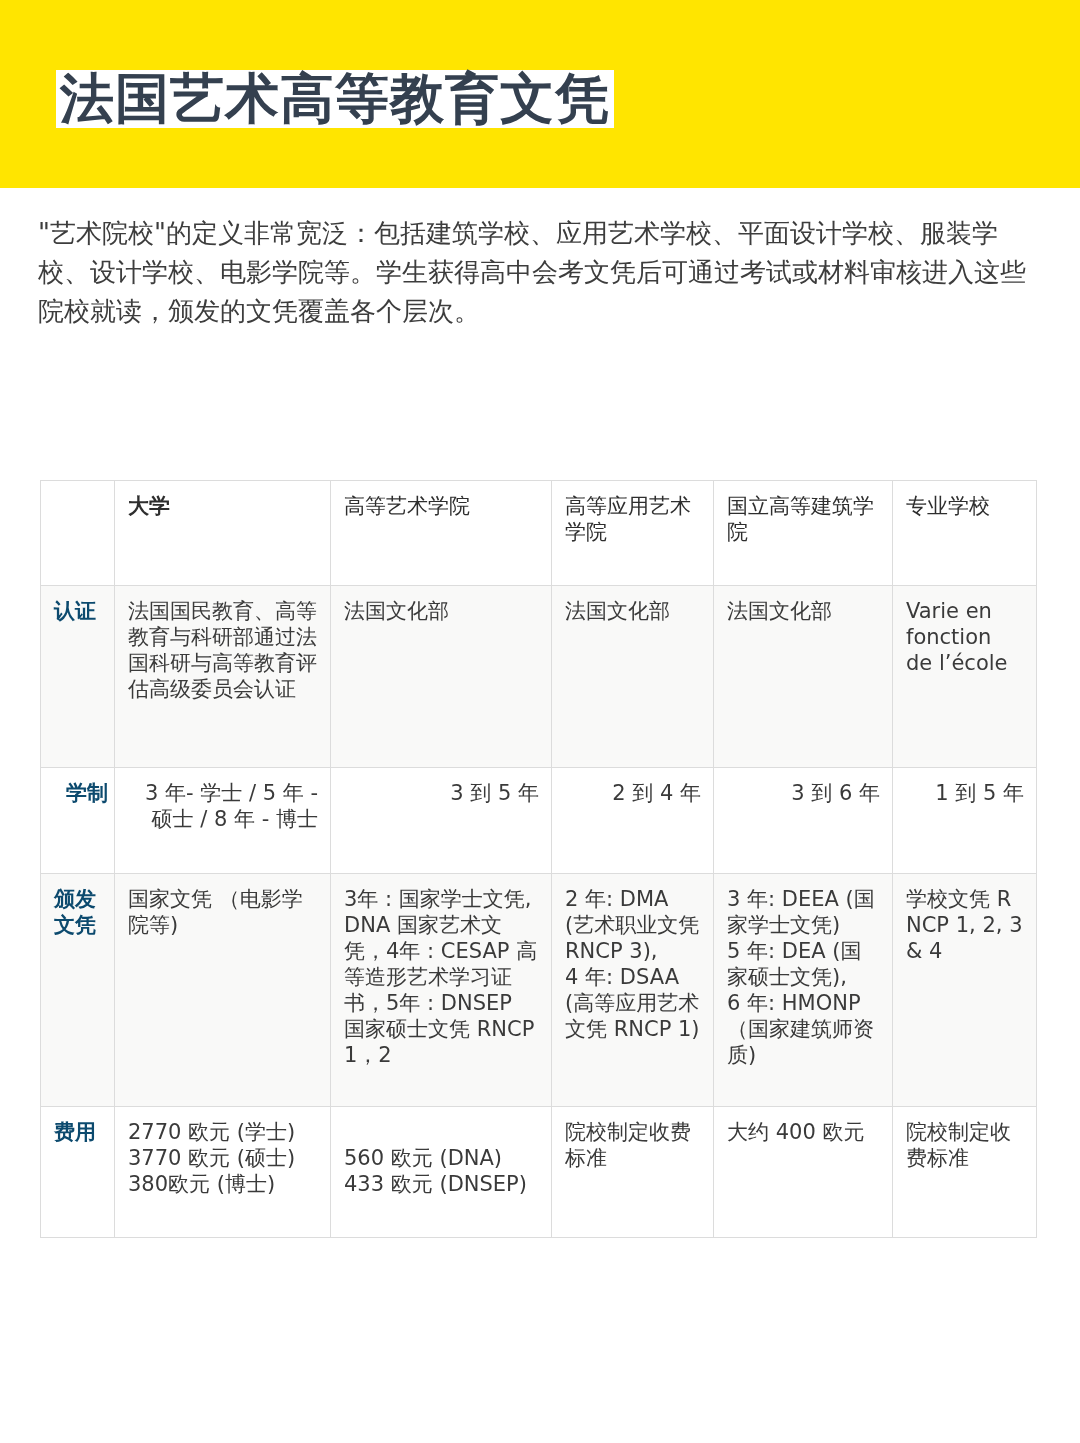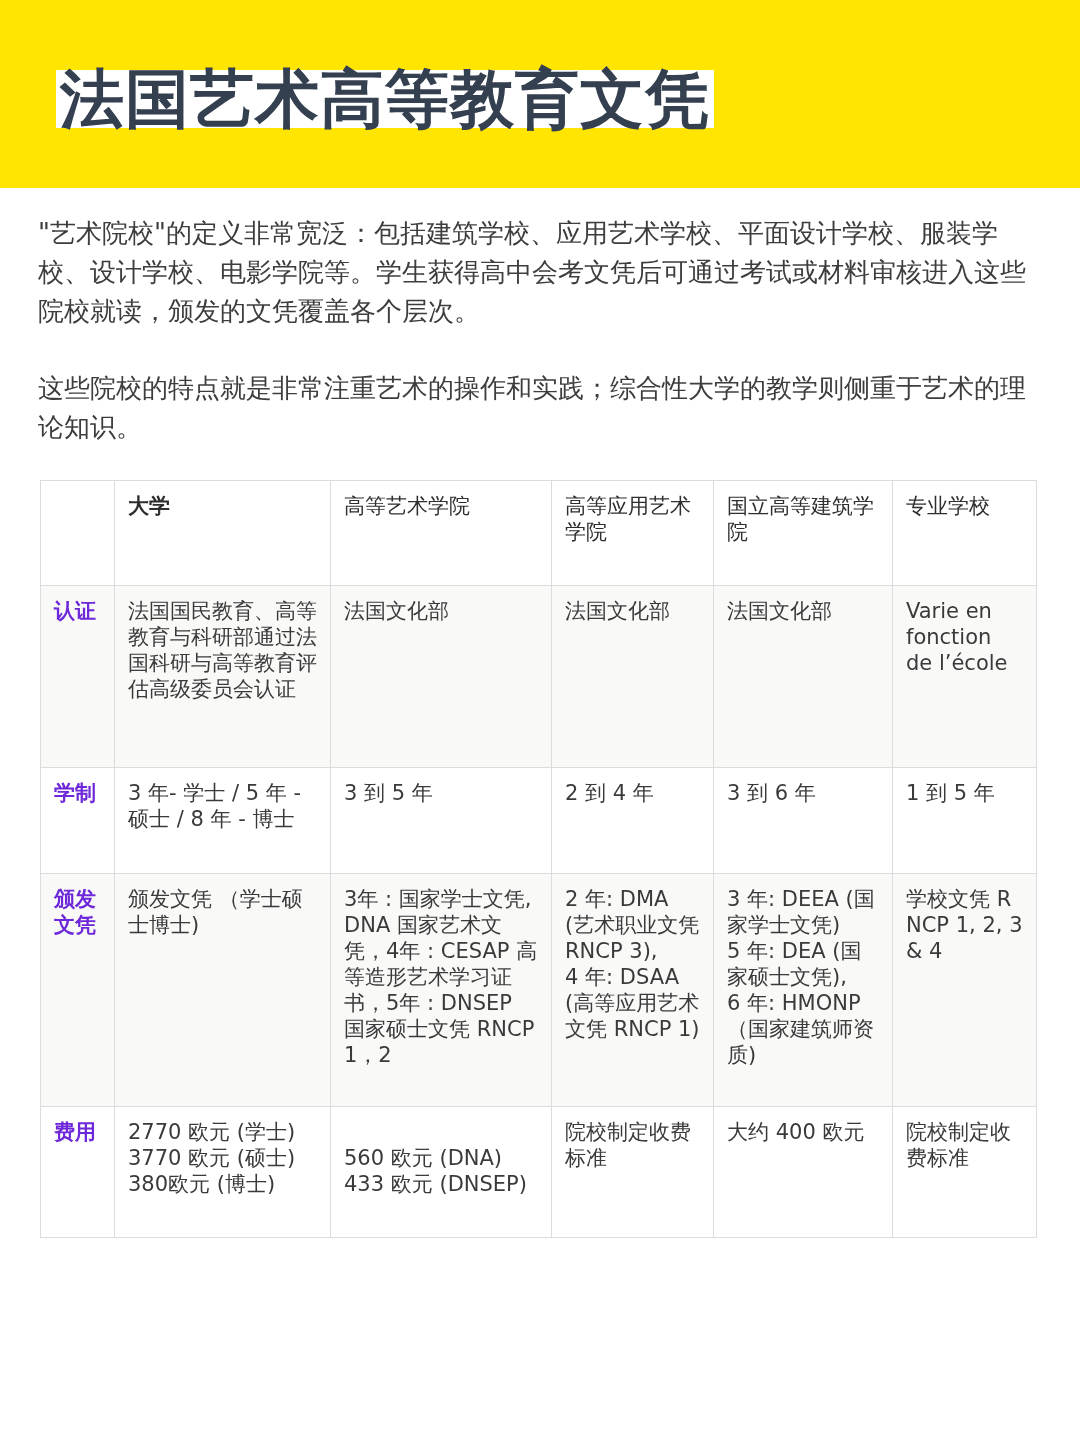--- a/index.html
+++ b/index.html
@@ -18,21 +18,21 @@
     }
     .banner-title {
       position: absolute;
       left: 56px;
       top: 70px;
       height: 58px;
       background: #ffffff;
       color: #34404f;
       font-family: "DejaVu Sans", sans-serif;
       font-weight: bold;
-      font-size: 64px;
+      font-size: 54px;
       line-height: 58px;
       letter-spacing: 1px;
       padding: 0 4px;
       white-space: nowrap;
     }
     .intro {
       padding: 26px 40px 0 38px;
       font-size: 26px;
       line-height: 39px;
       color: #3d3d3d;
@@ -64,40 +64,39 @@
     thead th {
       font-weight: normal;
       background: #ffffff;
       color: #2e2e2e;
       height: 105px;
     }
     tbody tr:nth-child(odd) td, tbody tr:nth-child(odd) th { background: #f9f9f8; }
     tbody tr:nth-child(even) td, tbody tr:nth-child(even) th { background: #ffffff; }
     .row-label {
       font-weight: bold;
-      color: #6d28d9;
+      color: #0c4a6e;
       padding-right: 6px;
     }
     .r1 td, .r1 th { height: 182px; }
     .r2 td, .r2 th { height: 155px; }
-    .r3 td, .r3 th { height: 106px; }
+    .r3 td, .r3 th { height: 106px; text-align: right; }
     .r4 td, .r4 th { height: 233px; }
     .r5 td, .r5 th { height: 131px; margin-left: 20px; }
     .fee-dna { padding-top: 38px; }
   </style>
 </head>
 <body>
 
 <div class="banner">
   <h1 class="banner-title">法国艺术高等教育文凭</h1>
 </div>
 
 <section class="intro">
   <p>"艺术院校"的定义非常宽泛：包括建筑学校、应用艺术学校、平面设计学校、服装学校、设计学校、电影学院等。学生获得高中会考文凭后可通过考试或材料审核进入这些院校就读，颁发的文凭覆盖各个层次。</p>
-  <p>这些院校的特点就是非常注重艺术的操作和实践；综合性大学的教学则侧重于艺术的理论知识。</p>
 </section>
 
 <div class="table-wrap">
   <table>
     <colgroup>
       <col style="width:74px">
       <col style="width:216px">
       <col style="width:221px">
       <col style="width:162px">
       <col style="width:179px">
@@ -125,21 +124,21 @@
       <tr class="r3">
         <th class="row-label">学制</th>
         <td>3 年- 学士 / 5 年 - 硕士 / 8 年 - 博士</td>
         <td>3 到 5 年</td>
         <td>2 到 4 年</td>
         <td>3 到 6 年</td>
         <td>1 到 5 年</td>
       </tr>
       <tr class="r4">
         <th class="row-label">颁发文凭</th>
-        <td>颁发文凭 （学士硕士博士)</td>
+        <td>国家文凭 （电影学院等)</td>
         <td>3年 : 国家学士文凭, DNA 国家艺术文凭，4年 : CESAP 高等造形艺术学习证书，5年 : DNSEP 国家硕士文凭 RNCP1，2</td>
         <td>2 年: DMA (艺术职业文凭 RNCP 3),
 4 年: DSAA (高等应用艺术文凭 RNCP 1)</td>
         <td>3 年: DEEA (国家学士文凭)
 5 年: DEA (国家硕士文凭),
 6 年: HMONP （国家建筑师资质)</td>
         <td>学校文凭 RNCP 1, 2, 3 &amp; 4</td>
       </tr>
       <tr class="r5">
         <th class="row-label">费用</th>

